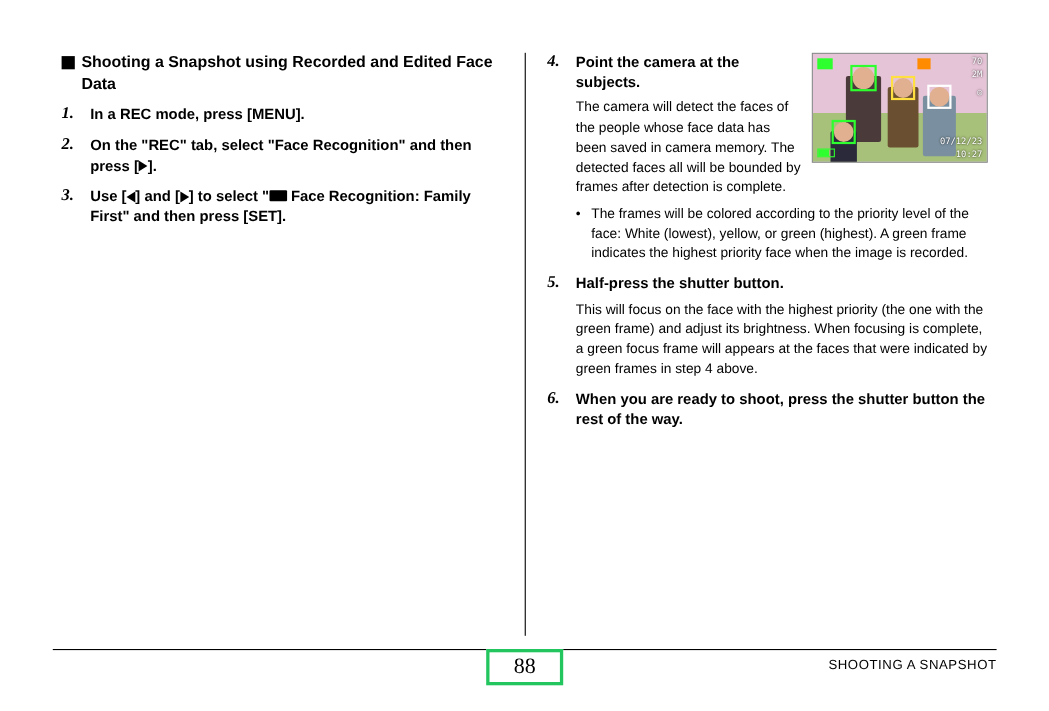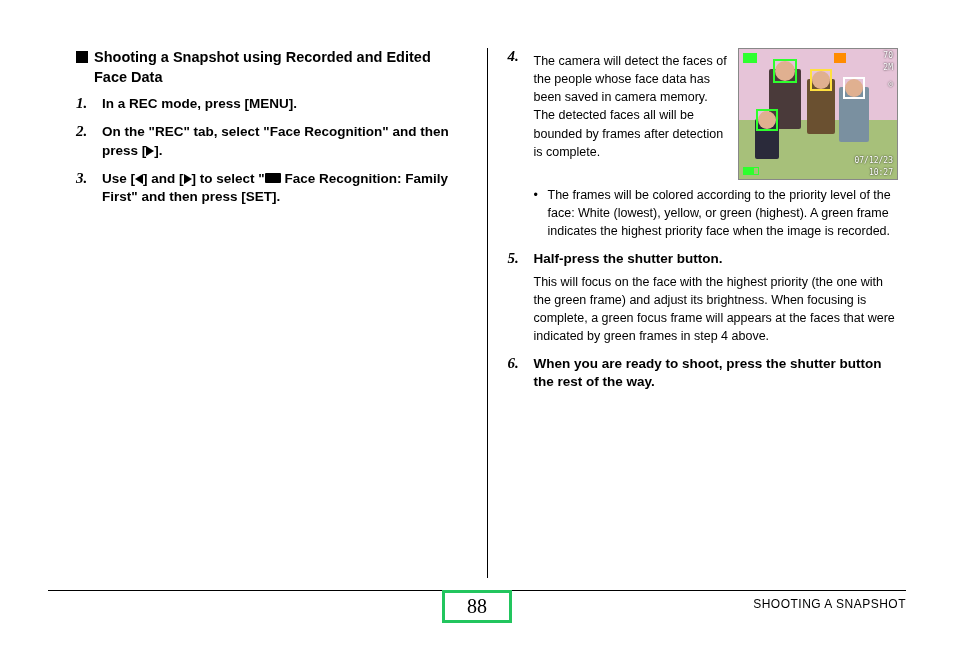--- a/index.html
+++ b/index.html
@@ -10,21 +10,20 @@
     background: #fff;
     width: 954px;
     height: 646px;
     position: relative;
     padding: 48px 48px 0 48px;
   }
   .page-content {
     display: flex;
     gap: 0;
     height: 530px;
-    margin-left: 20px;
   }
   .col {
     flex: 1;
     padding: 0 8px;
   }
   .col.left { padding-right: 20px; border-right: 1px solid #000; }
   .col.right { padding-left: 20px; }
   .section-heading {
     font-weight: bold;
     font-size: 14.5px;
@@ -67,21 +66,21 @@
   }
   .step .note {
     display: flex;
     gap: 8px;
     margin-top: 6px;
   }
   .step .note .bullet { flex: 0 0 6px; }
   .step4-row { display:flex; gap:10px; align-items:flex-start; }
   .step4-text { flex:1; }
   .camera-thumb {
-    width: 160px; height: 132px;
+    width: 160px; height: 100px;
     border: 1px solid #888;
     position: relative;
     background: linear-gradient(180deg,#e6c4d8 0%, #e6c4d8 55%, #a7c07a 55%, #a7c07a 100%);
     flex: 0 0 160px;
     overflow:hidden;
     font-size:7px;
     color:#fff;
   }
   .camera-thumb .person { position:absolute; border-radius:2px; }
   .camera-thumb .head { position:absolute; border-radius:50%; }
@@ -157,20 +156,21 @@
     </div>
   </div>
 
   <div class="col right">
 
     <div class="step">
       <div class="num">4.</div>
       <div class="body">
         <div class="step4-row">
           <div class="step4-text">
+            <div class="title">Point the camera at the subjects.</div>
             <div class="desc">The camera will detect the faces of the people whose face data has been saved in camera memory. The detected faces all will be bounded by frames after detection is complete.</div>
           </div>
           <div class="camera-thumb">
 
             <div class="person" style="left:30px;top:20px;width:32px;height:60px;background:#4a3a3a;"></div>
             <div class="head" style="left:36px;top:12px;width:20px;height:20px;background:#e0b090;"></div>
             <div class="person" style="left:68px;top:30px;width:28px;height:55px;background:#6a5030;"></div>
             <div class="head" style="left:73px;top:22px;width:18px;height:18px;background:#e0b090;"></div>
             <div class="person" style="left:100px;top:38px;width:30px;height:55px;background:#7a90a0;"></div>
             <div class="head" style="left:106px;top:30px;width:18px;height:18px;background:#e0b090;"></div>

